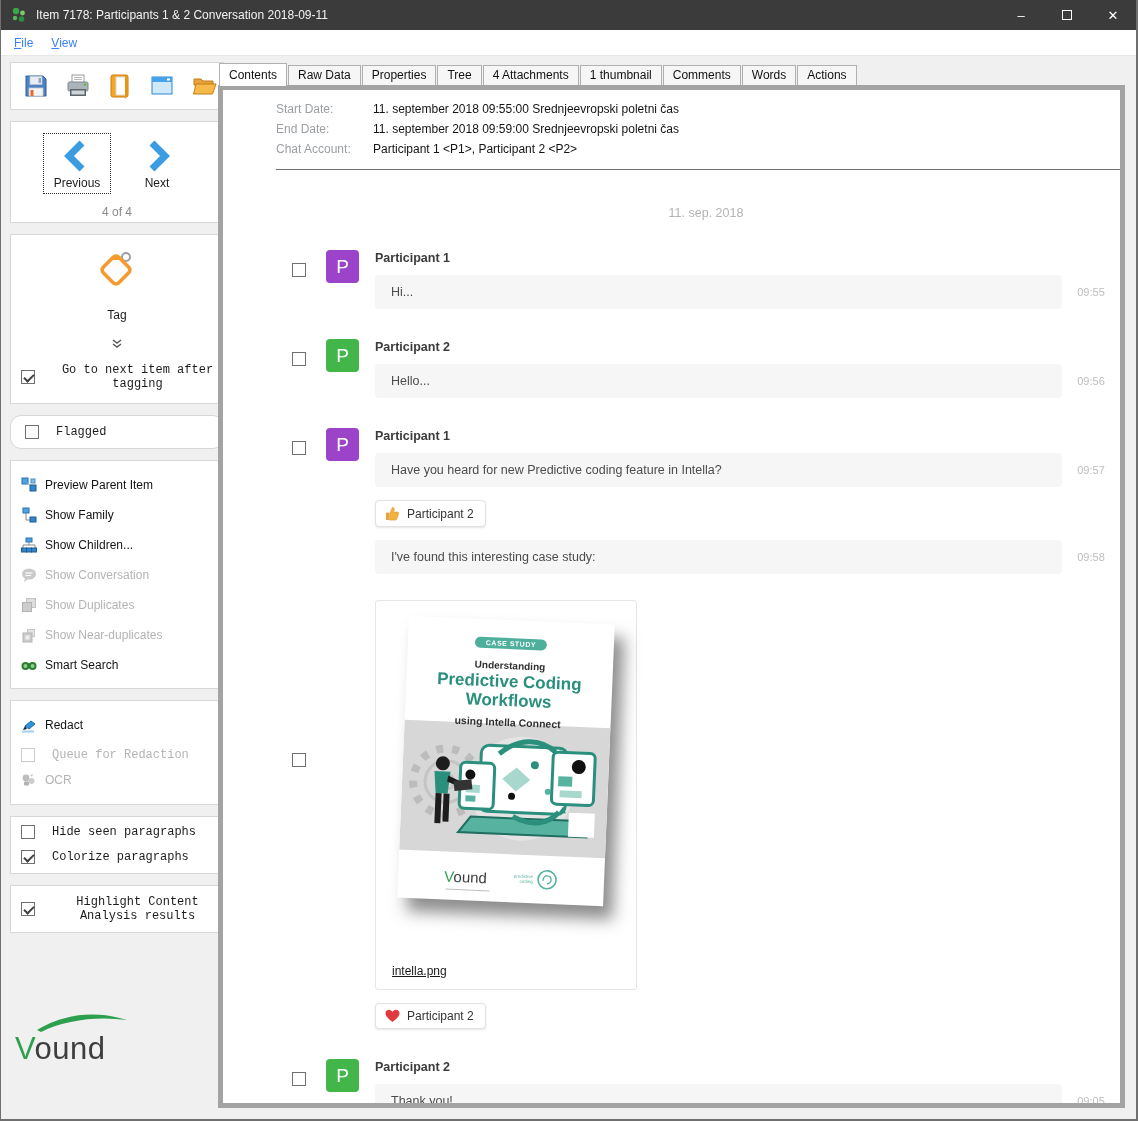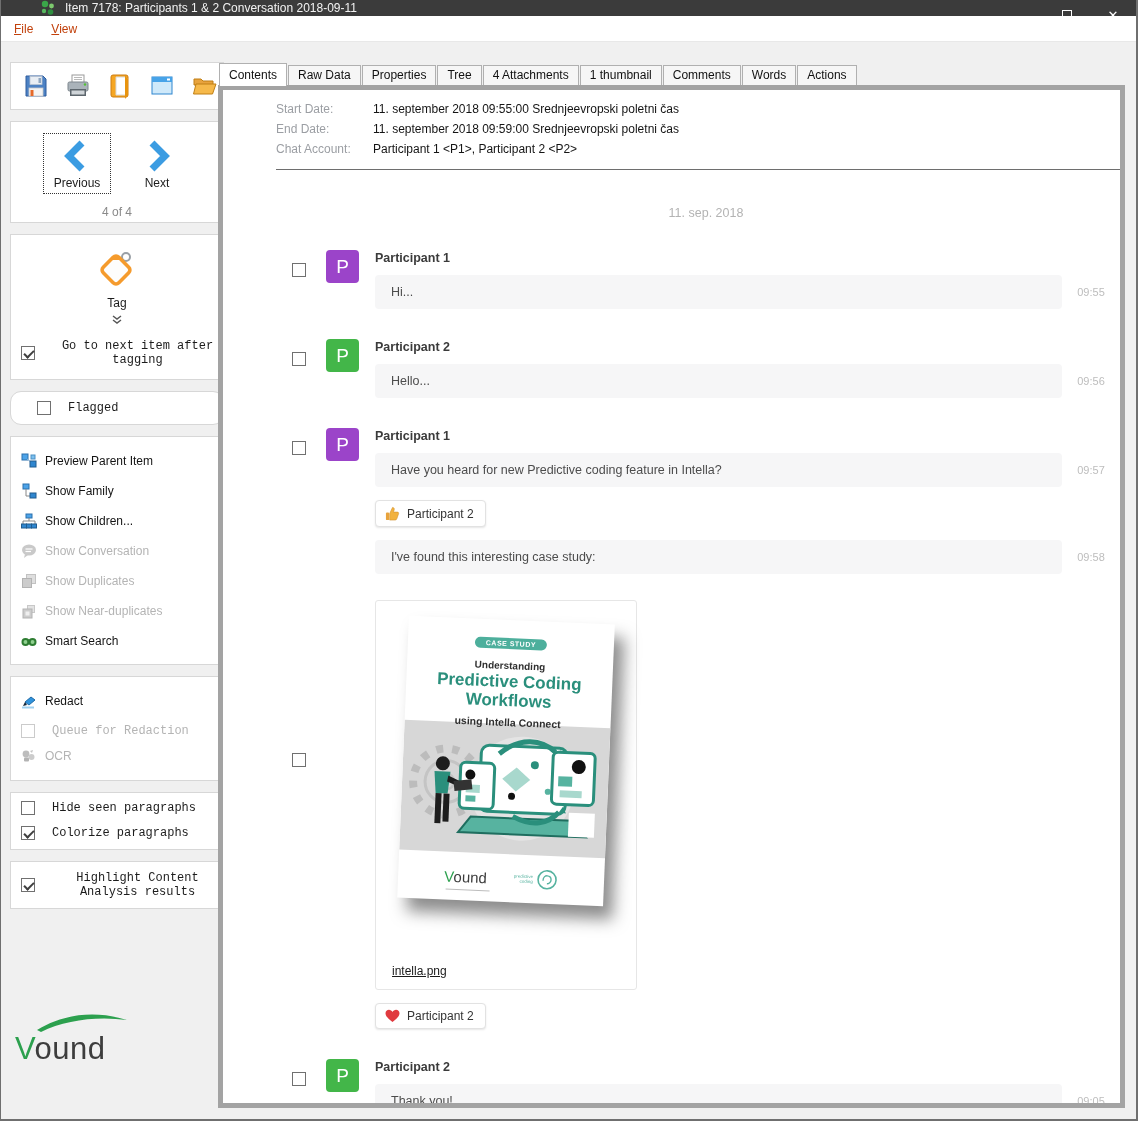--- a/index.html
+++ b/index.html
@@ -7,59 +7,59 @@
   body {
     font-family: "Liberation Sans", sans-serif;
     background:#f0f0f0;
     position:relative;
     border-left:1px solid #6f6f6f;
     border-right:2px solid #6f6f6f;
     border-bottom:2px solid #6f6f6f;
   }
 
   
-  .titlebar { height:16px; background:#3b3b3b; display:flex; align-items:center; position:relative;padding-left:29px; }
+  .titlebar { height:30px; background:#3b3b3b; display:flex; align-items:center; position:relative; }
   .titlebar .appicon { width:18px; height:18px; margin:0 8px 0 9px; }
   .titlebar .title { color:#f2f2f2; font-size:12px; }
   .win-controls { position:absolute; right:0; top:0; height:30px; display:flex; }
   .win-btn { width:46px; height:30px; display:flex; align-items:center; justify-content:center; color:#ffffff; font-size:13px; }
   .win-btn .sq { width:10px; height:10px; border:1px solid #fff; display:block; }
 
   
   .menubar { height:26px; background:#ffffff; display:flex; align-items:center; padding-left:4px; border-bottom:1px solid #e8e8e8; }
-  .menu-item { display:inline-block; font-size:12px; color:#c2410c; padding:4px 9px; }
+  .menu-item { display:inline-block; font-size:12px; color:#3b82f6; padding:4px 9px; }
   .menu-item::first-letter { text-decoration:underline; }
 
   
   .sidebar { position:absolute; left:9px; top:62px; width:214px; }
   .gbox { background:#fff; border:1px solid #d7d7d7; margin-bottom:11px; }
 
   .toolbox { height:48px; display:flex; align-items:center; padding:0 12px; gap:16px; }
   .tool-btn { width:27px; height:27px; display:flex; align-items:center; justify-content:center; }
 
   .navbox { height:102px; padding-top:12px; text-align:center; }
   .nav-row { display:flex; justify-content:center; gap:14px; }
   .nav-btn { width:66px; padding:4px 0 3px; display:flex; flex-direction:column; align-items:center; gap:2px; }
   .nav-btn.focused { outline:1px dotted #333; }
   .nav-label { font-size:12px; color:#1c1c1c; }
   .nav-pos { font-size:12px; color:#8a8a8a; margin-top:12px; }
 
   .tagbox { padding:12px 0 12px; text-align:center; }
-  .tag-btn { display:inline-flex; flex-direction:column; align-items:center; gap:5px; }
+  .tag-btn { display:inline-flex; flex-direction:column; align-items:center; gap:17px; }
   .tag-label { font-size:12px; color:#1c1c1c; }
   .check-row { display:flex; align-items:center; gap:17px; padding:6px 0 0 10px; text-align:center;font-family:Liberation Mono, monospace; }
   .check-row.pad { padding-top:14px; }
   .cbx { width:14px; height:14px; background:#fff; border:1px solid #707070; position:relative; flex:none; }
   .cbx.checked::after { content:""; position:absolute; left:2px; top:3px; width:8px; height:4px;
        border-left:2px solid #404040; border-bottom:2px solid #404040; transform:rotate(-45deg); }
   .cbx.disabled { border-color:#cbcbcb; }
   .check-label { font-size:12px; color:#1c1c1c; }
   .check-label.disabled { color:#b4b4b4; }
 
-  .flagbox { padding:9px 16px;border-radius:11px; }
+  .flagbox { padding:9px 4px;border-radius:11px; }
   .flagbox .check-row { padding-top:0; }
 
   .linkbox { padding:9px 0 8px; }
   .link-row { display:flex; align-items:center; gap:8px; padding:7px 0 7px 10px; }
   .link-label { font-size:12px; color:#141414; }
   .link-label.disabled { color:#b4b4b4; }
 
   .redactbox { padding:9px 0 9px; }
   .parabox { padding:8px 0 9px; }
   .parabox .check-row { padding-top:0; }

